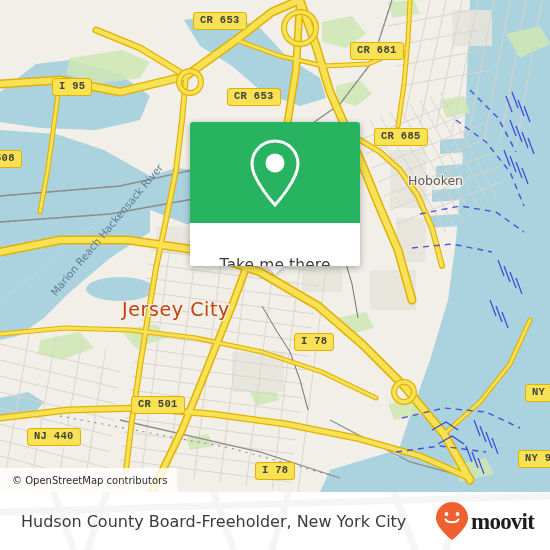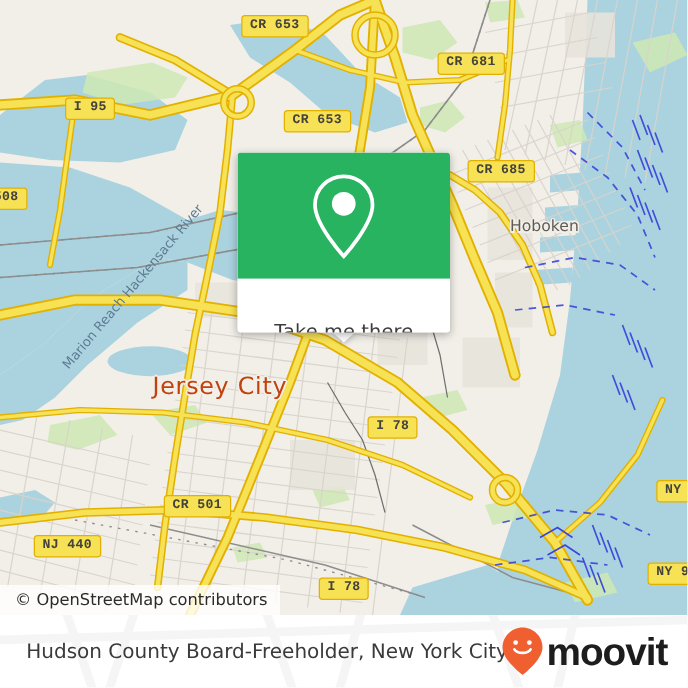--- a/index.html
+++ b/index.html
@@ -123,21 +123,21 @@
     position: absolute;
     left: 0;
     top: 468px;
     height: 24px;
     display: flex;
     align-items: center;
     padding-left: 12px;
     padding-right: 10px;
     background: rgba(255,255,255,0.80);
     color: #2b2b2b;
-    font-size: 13px;
+    font-size: 10px;
     font-family: "DejaVu Sans", sans-serif;
     box-sizing: border-box;
   }
 
   
   #bottom-bar {
     position: absolute;
     left: 0; top: 492px;
     width: 550px; height: 58px;
     background: #ffffff;
@@ -162,22 +162,22 @@
     position: absolute;
     right: 16px;
     top: 50%;
     transform: translateY(-50%);
     display: flex;
     align-items: center;
     gap: 2px;
   }
   #moovit-wordmark {
     color: #1d1d1d;
-    font-size: 31px;
-    font-family: Liberation Sans, sans-serif;
+    font-size: 23px;
+    font-family: Liberation Serif, serif;
     font-weight: bold;
     letter-spacing: -0.8px;
     line-height: 31px;
   }
 </style>
 </head>
 <body>
 
 <div id="map-area">
 

